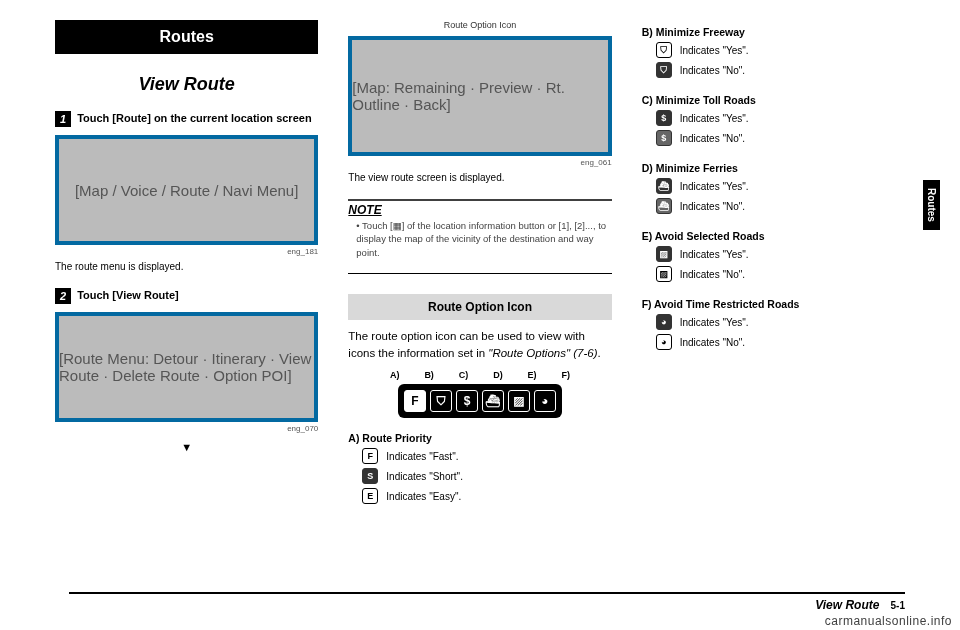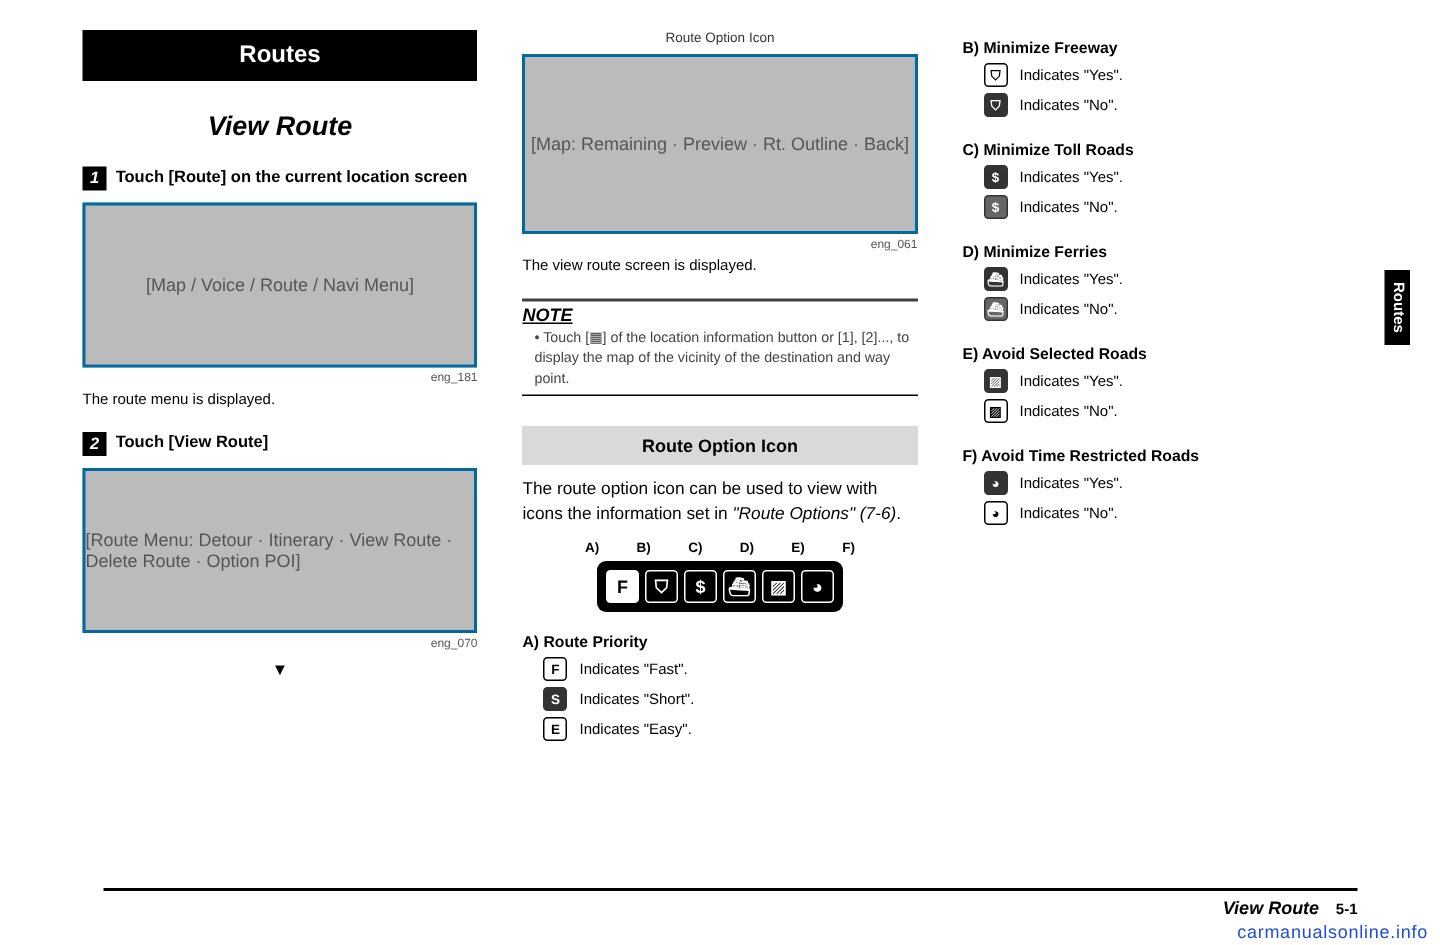--- a/index.html
+++ b/index.html
@@ -52,48 +52,48 @@
     color: #fff;
     font-weight: bold;
     font-size: 11px;
     padding: 0 5px;
     line-height: 16px;
     font-style: italic;
   }
   .step-text { font-weight: bold; font-size: 11px; line-height: 1.3; }
   .screenshot {
     background: #bbb;
-    border: 2px solid #0369a1;
+    border: 4px solid #0369a1;
     width: 100%;
     height: 110px;
     margin: 4px 0 2px 0;
     position: relative;
     display: flex;
     align-items: center;
     justify-content: center;
     color: #555;
-    font-size: 12px;
+    font-size: 15px;
   }
   .img-caption { text-align: right; font-size: 8px; color: #555; margin-bottom: 4px; }
   .body-text { font-size: 10px; line-height: 1.4; margin-bottom: 8px; }
   .note-head {
     font-weight: bold;
     font-style: italic;
     font-size: 12px;
     border-top: 2px solid #404040;
     padding-top: 2px;
     margin-top: 6px;
     margin-bottom: 2px;
     text-decoration: underline;
   }
   .note-body {
     font-size: 9.5px;
     line-height: 1.4;
     border-bottom: 1px solid #000;
-    padding: 0 0 4px 8px;
+    padding: 0 0 14px 8px;
     margin-bottom: 12px;
     color: #444;
   }
   .sub-banner {
     background: #d9d9d9;
     text-align: center;
     font-weight: bold;
     font-size: 12px;
     padding: 6px 0;
     margin: 8px 0;
@@ -171,21 +171,21 @@
     justify-content:space-between;
     align-items:baseline;
     font-size: 10px;
   }
   .footer-right { font-style: italic; font-weight: bold; font-size: 12px; }
   .watermark {
     position:absolute;
     bottom: 2px;
     right: 8px;
     font-size: 12px;
-    color: #1d4ed8;
+    color: #404040;
     letter-spacing: 0.5px;
   }
   .italic { font-style: italic; }
   .col2-top-labels { display:flex; gap: 20px; padding-left: 6px; }
 </style>
 </head>
 <body>
 
 <div class="side-tab">Routes</div>
 

